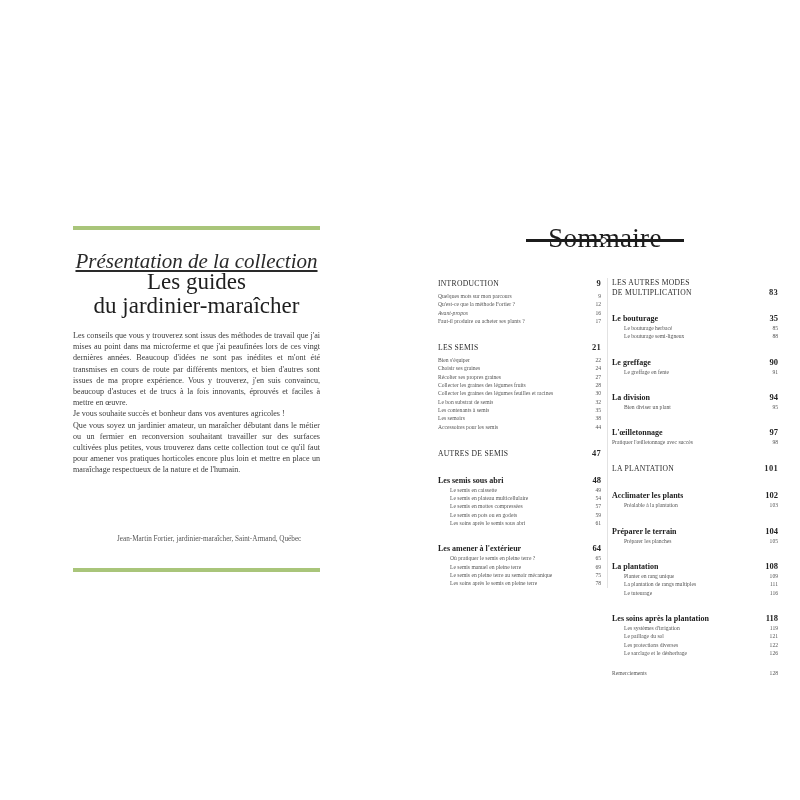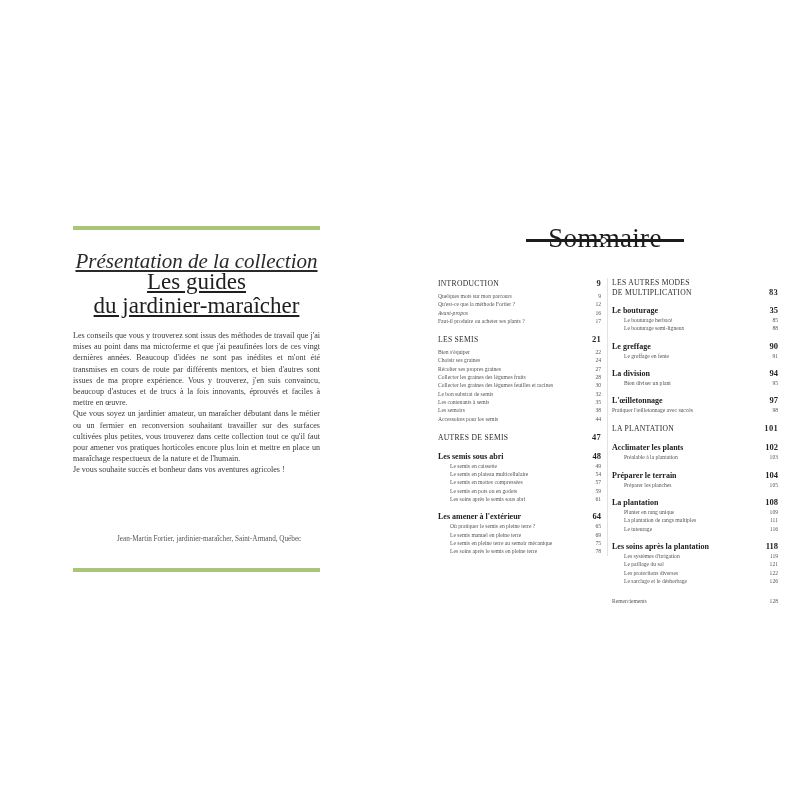--- a/index.html
+++ b/index.html
@@ -6,21 +6,21 @@
     html, body { width: 800px; height: 800px; background: #ffffff; overflow: hidden; }
     body { position: relative; font-family: "DejaVu Serif", "Liberation Serif", serif; color: #2b2b2b; }
 
     
     .green-bar { position: absolute; left: 73px; width: 247px; height: 4px; background: #a9c57a; }
     .green-bar.top { top: 226px; }
     .green-bar.bottom { top: 568px; }
 
     .left-heading { position: absolute; left: 73px; top: 252px; width: 247px; text-align: center; }
     .kicker { font-family: "Liberation Serif", serif; font-style: italic; font-size: 21px; color: #2a2a2a; line-height: 18px; text-decoration: underline; }
-    .title { font-family: "Liberation Serif", serif; font-size: 23px; line-height: 24px; color: #1e1e1e; text-decoration: underline; }
+    .title { font-family: "Liberation Serif", serif; font-size: 23px; line-height: 24px; color: #1e1e1e; }
 
     .intro { position: absolute; left: 73px; top: 330px; width: 247px;
       font-family: "Liberation Serif", serif; font-size: 8.1px; line-height: 11.2px; color: #3a3a3a;
       text-align: justify; }
     .intro p { margin: 0; }
     .signature { position: absolute; left: 73px; top: 535px; width: 247px;
       font-family: "Liberation Serif", serif; font-size: 7.2px; color: #555; margin-left: 44px; }
 
     
     .toc-title { position: absolute; left: 500px; top: 192px; width: 210px; text-align: center;
@@ -32,22 +32,22 @@
     .toc-col { position: absolute; top: 278px; width: 166px; font-family: "Liberation Serif", serif; color: #3a3a3a; }
     .toc-col.left { left: 438px; border-right: 1px solid #e2e2e2; padding-right: 6px; width: 170px; }
     .toc-col.right { left: 612px; }
 
     .row { display: flex; justify-content: space-between; align-items: baseline; white-space: nowrap; }
     .row .lbl { overflow: hidden; }
     .row .pg { text-align: right; min-width: 18px; }
 
     .part { font-size: 7.6px; letter-spacing: 0.3px; color: #2a2a2a; line-height: 10px; }
     .part .pg { font-size: 8.5px; font-weight: bold; }
-    .part.gap { margin-top: 9px; }
-    .chap { font-size: 8px; font-weight: bold; color: #222; line-height: 11px; margin-top: 8px; }
+    .part.gap { margin-top: 17px; }
+    .chap { font-size: 8px; font-weight: bold; color: #222; line-height: 11px; margin-top: 16px; }
     .chap .pg { font-size: 8.5px; }
     .item { font-size: 5.6px; line-height: 8.3px; color: #555; }
     .item .pg { font-size: 5.6px; }
     .item.indent .lbl { padding-left: 12px; }
     .item.italic .lbl { font-style: italic; }
     .part + .item { margin-top: 3px; }
     .part.two-line { line-height: 9.5px; }
   </style>
 </head>
 <body>
@@ -55,22 +55,22 @@
 <div class="green-bar top"></div>
 
 <div class="left-heading">
   <div class="kicker">Présentation de la collection</div>
   <div class="title">Les guides</div>
   <div class="title">du jardinier-maraîcher</div>
 </div>
 
 <div class="intro">
   <p>Les conseils que vous y trouverez sont issus des méthodes de travail que j'ai mises au point dans ma microferme et que j'ai peaufinées lors de ces vingt dernières années. Beaucoup d'idées ne sont pas inédites et m'ont été transmises en cours de route par différents mentors, et bien d'autres sont issues de ma propre expérience. Vous y trouverez, j'en suis convaincu, beaucoup d'astuces et de trucs à la fois innovants, éprouvés et faciles à mettre en œuvre.</p>
+  <p>Je vous souhaite succès et bonheur dans vos aventures agricoles !</p>
   <p>Que vous soyez un jardinier amateur, un maraîcher débutant dans le métier ou un fermier en reconversion souhaitant travailler sur des surfaces cultivées plus petites, vous trouverez dans cette collection tout ce qu'il faut pour amener vos pratiques horticoles encore plus loin et mettre en place un maraîchage respectueux de la nature et de l'humain.</p>
-  <p>Je vous souhaite succès et bonheur dans vos aventures agricoles !</p>
 </div>
 
 <div class="signature">Jean-Martin Fortier, jardinier-maraîcher, Saint-Armand, Québec</div>
 
 <div class="green-bar bottom"></div>
 
 <div class="toc-title">Sommaire</div>
 <div class="toc-rule"></div>
 <div class="toc-rule-dot"></div>
 

